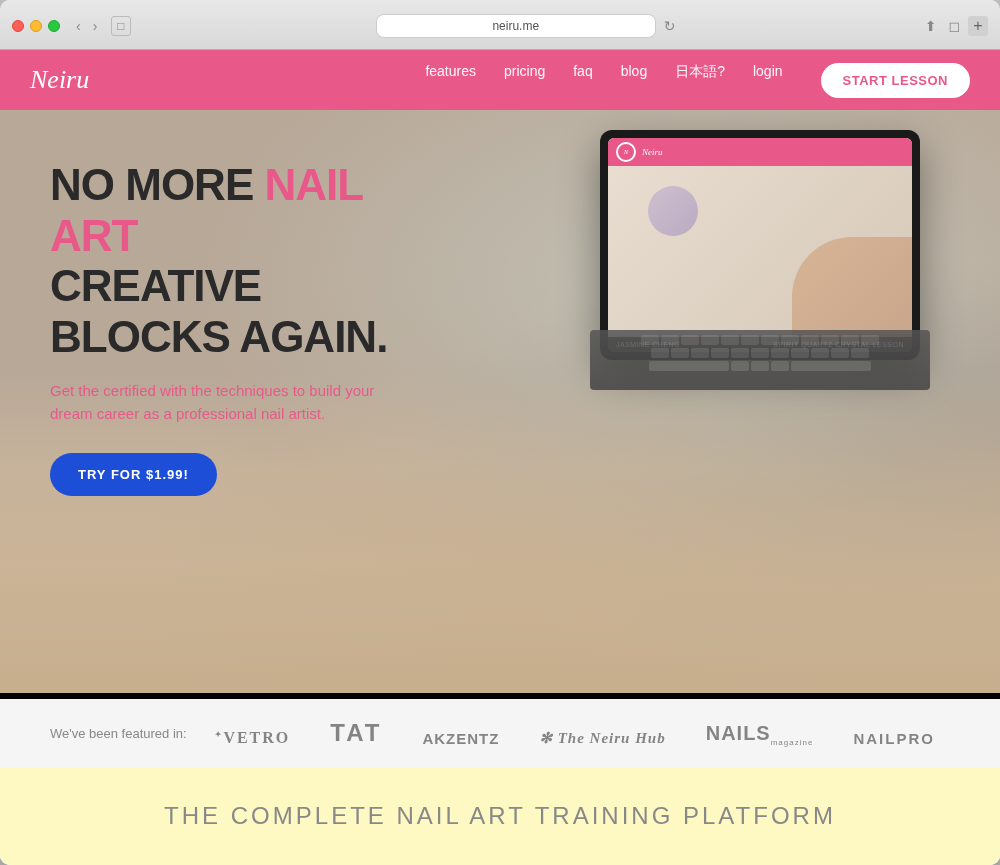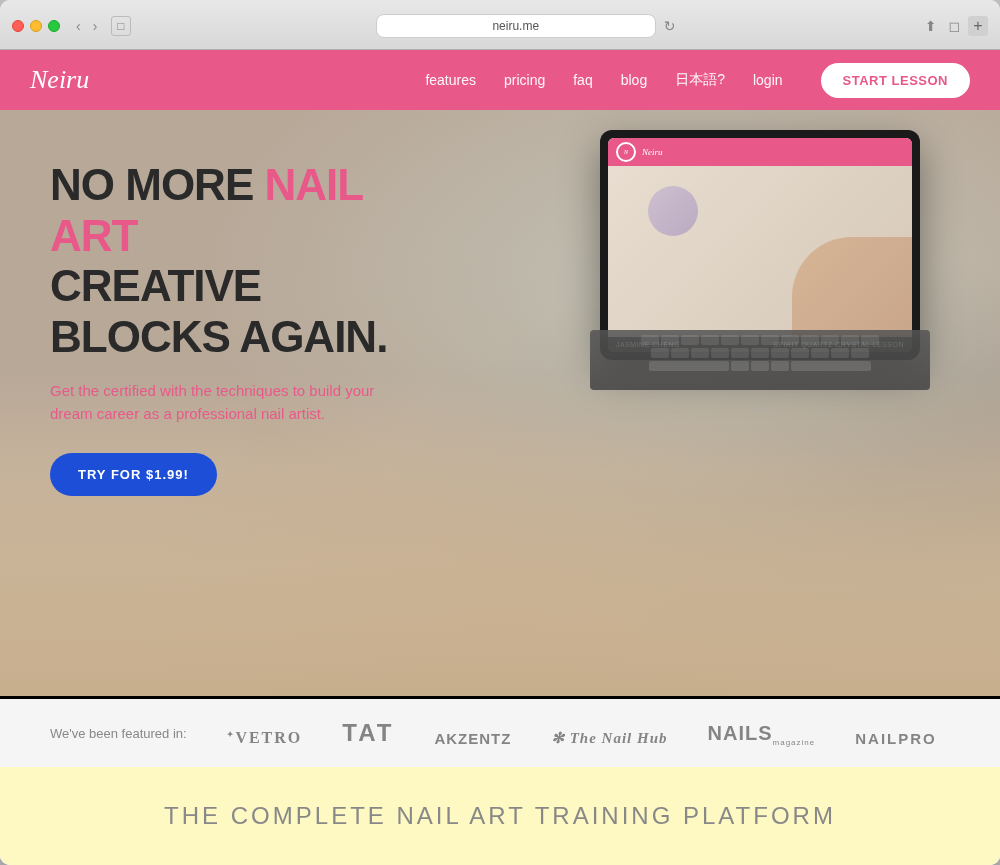--- a/index.html
+++ b/index.html
@@ -158,21 +158,20 @@
       font-family: 'Georgia', serif;
       font-style: italic;
       color: white;
       font-size: 26px;
       font-weight: 400;
       flex: 1;
     }
 
     .site-nav-links {
       display: flex;
-      align-items: center;
       gap: 28px;
     }
 
     .nav-link {
       color: white;
       text-decoration: none;
       font-size: 14px;
       font-weight: 400;
       opacity: 0.95;
       cursor: pointer;
@@ -417,25 +416,25 @@
       background: #666;
       border-radius: 2px;
       height: 10px;
       flex: 1;
       max-width: 18px;
     }
 
     
     .featured-section {
       background: #f5f5f5;
-      border-top: 3px solid #000000;
+      border-top: 6px solid #000000;
       padding: 20px 50px;
       display: flex;
       align-items: center;
-      gap: 40px;
+      gap: 28px;
       flex-shrink: 0;
     }
 
     .featured-label {
       color: #888;
       font-size: 13px;
       white-space: nowrap;
       flex-shrink: 0;
     }
 
@@ -635,21 +634,21 @@
     </div>
 
     <div class="featured-section">
       <span class="featured-label">We've been featured in:</span>
       <div class="logos-container">
         <span class="logo-item logo-vetro">
           <sup style="font-size:8px">✦</sup>VETRO
         </span>
         <span class="logo-item logo-tat">TAT</span>
         <span class="logo-item logo-akzentz">AKZENTZ</span>
-        <span class="logo-item logo-nailhub">✻ The Nail Hub</span>
+        <span class="logo-item logo-nailhub">✻ The Neiru Hub</span>
         <span class="logo-item logo-nails">NAILS<sub style="font-size:8px;font-weight:400">magazine</sub></span>
         <span class="logo-item logo-nailpro">NAILPRO</span>
       </div>
     </div>
 
     <div class="bottom-section">
       <h2 class="platform-heading">THE COMPLETE NAiL ART TRAINING PLATFORM</h2>
     </div>
 
   </div>

